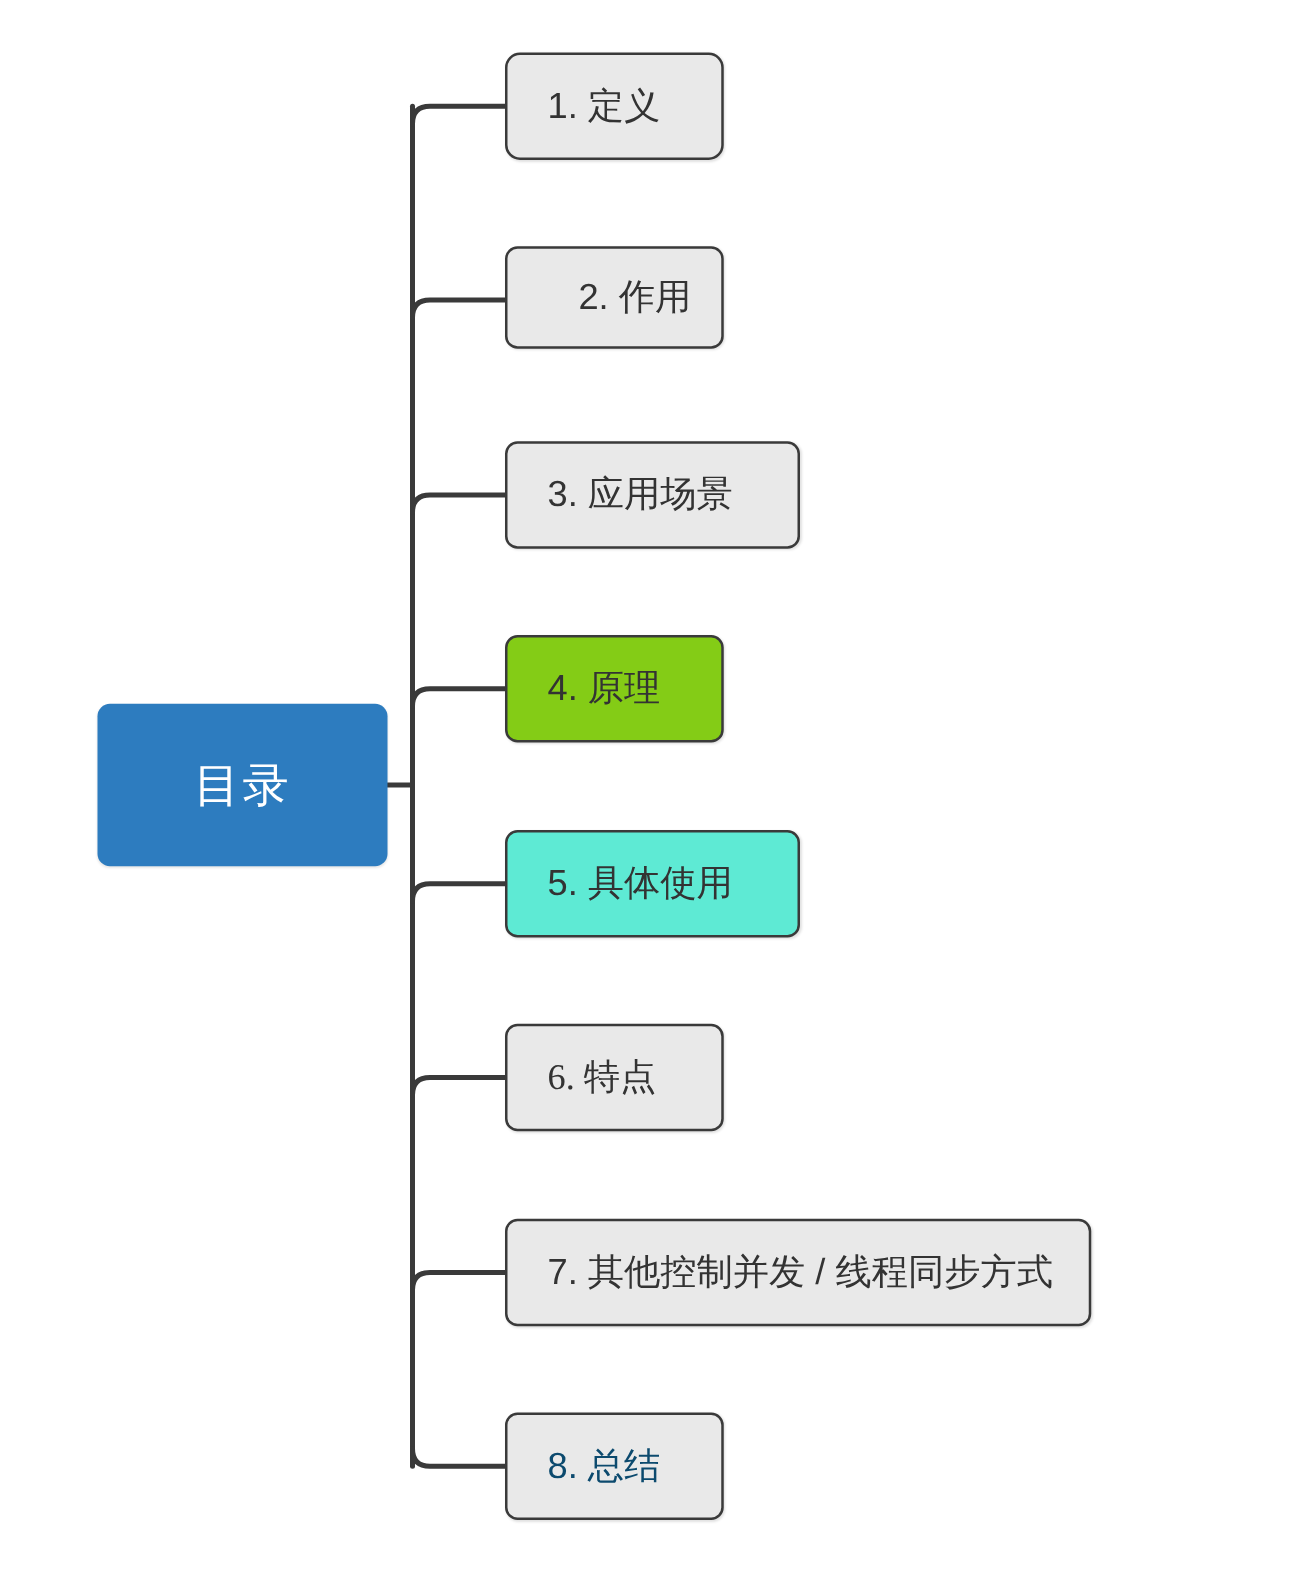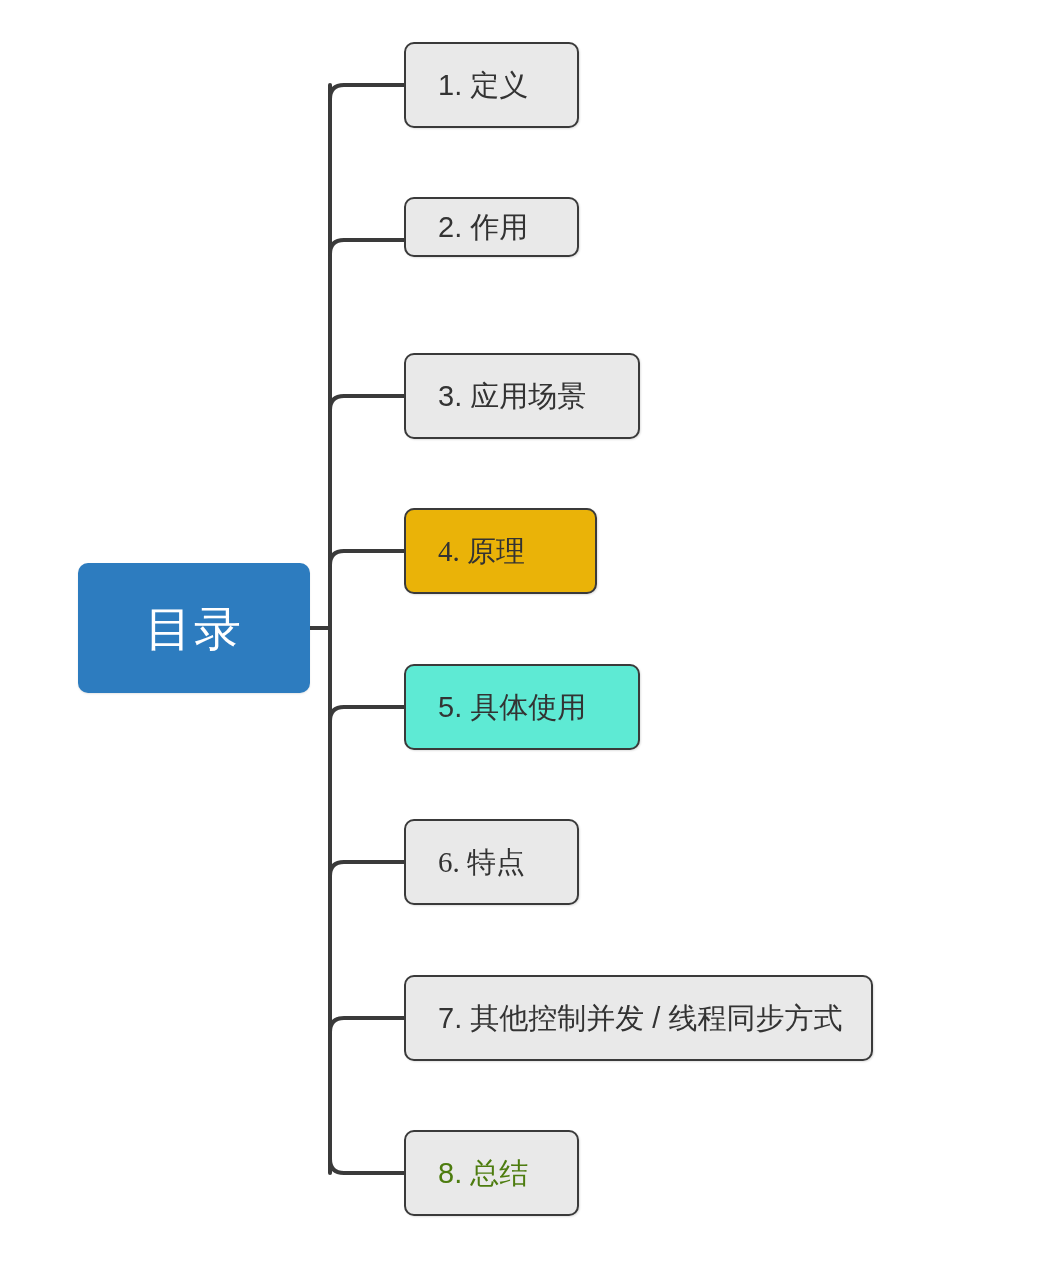--- a/index.html
+++ b/index.html
@@ -33,21 +33,21 @@
     border-radius: 10px;
   }
   .node-root {
     background: #2d7cbf;
     border: none;
     justify-content: center;
     box-shadow: 0 1px 2px rgba(0,0,0,0.10);
   }
   .node-root .node-label {
     color: #ffffff;
-    font-size: 47px;
+    font-size: 37px;
     letter-spacing: 2px;
     line-height: 1;
   }
   .node-child {
     background: #e9e9e9;
     border: 2.5px solid #3a3a3a;
     justify-content: flex-start;
     padding-left: 32px;
     padding-right: 24px;
     box-shadow: 1px 1px 2px rgba(0,0,0,0.12);
@@ -75,39 +75,39 @@
       <path d="M 330 876 Q 330 862 344 862 L 404 862" fill="none" stroke="#3a3a3a" stroke-width="4" stroke-linecap="round" stroke-linejoin="round"></path>
       <path d="M 330 1032 Q 330 1018 344 1018 L 404 1018" fill="none" stroke="#3a3a3a" stroke-width="4" stroke-linecap="round" stroke-linejoin="round"></path>
       <path d="M 330 1159 Q 330 1173 344 1173 L 404 1173" fill="none" stroke="#3a3a3a" stroke-width="4" stroke-linecap="round" stroke-linejoin="round"></path>
     </svg>
 
   <div class="node node-root" id="root-node" style="left: 78px; top: 563px; width: 232px; height: 130px; background: rgb(45, 124, 191);">
     <span class="node-label" style="color: rgb(255, 255, 255);">目录</span>
   </div>
 
   <div id="children-host">
-      <div class="node node-child" style="left: 404px; top: 42px; width: 175px; height: 86px; background: rgb(233, 233, 233); border-color: rgb(58, 58, 58);">
+      <div class="node node-child" style="left: 404px; top: 42px; width: 175px; height: 86px; background: rgb(233, 233, 233); border-color: rgb(58, 58, 58); border-radius: 12px;">
         <span class="node-label" style="color: rgb(51, 51, 51);">1. 定义</span>
       </div>
-      <div class="node node-child" style="left: 404px; top: 197px; width: 175px; height: 60px; background: rgb(233, 233, 233); border-color: rgb(58, 58, 58);">
+      <div class="node node-child" style="left: 404px; top: 197px; width: 175px; height: 82px; background: rgb(233, 233, 233); border-color: rgb(58, 58, 58); justify-content: flex-end;">
         <span class="node-label" style="color: rgb(51, 51, 51);">2. 作用</span>
       </div>
       <div class="node node-child" style="left: 404px; top: 353px; width: 236px; height: 86px; background: rgb(233, 233, 233); border-color: rgb(58, 58, 58); align-items: center;">
         <span class="node-label" style="color: rgb(51, 51, 51);">3. 应用场景</span>
       </div>
-      <div class="node node-child" style="left: 404px; top: 508px; width: 193px; height: 86px; background: #eab308; border-color: rgb(58, 58, 58); font-family: Liberation Serif, serif;">
+      <div class="node node-child" style="left: 404px; top: 508px; width: 175px; height: 86px; background: #84cc16; border-color: rgb(58, 58, 58);">
         <span class="node-label" style="color: rgb(51, 51, 51);">4. 原理</span>
       </div>
       <div class="node node-child" style="left: 404px; top: 664px; width: 236px; height: 86px; background: #5eead4; border-color: rgb(58, 58, 58);">
         <span class="node-label" style="color: rgb(51, 51, 51);">5. 具体使用</span>
       </div>
       <div class="node node-child" style="left: 404px; top: 819px; width: 175px; height: 86px; background: rgb(233, 233, 233); border-color: rgb(58, 58, 58);">
         <span class="node-label" style="color: rgb(51, 51, 51); font-family: Liberation Serif, serif;">6. 特点</span>
       </div>
       <div class="node node-child" style="left: 404px; top: 975px; width: 469px; height: 86px; background: rgb(233, 233, 233); border-color: rgb(58, 58, 58);">
         <span class="node-label" style="color: rgb(51, 51, 51);">7. 其他控制并发 / 线程同步方式</span>
       </div>
       <div class="node node-child" style="left: 404px; top: 1130px; width: 175px; height: 86px; background: rgb(233, 233, 233); border-color: rgb(58, 58, 58);">
-        <span class="node-label" style="color: #4d7c0f;">8. 总结</span>
+        <span class="node-label" style="color: #0c4a6e;">8. 总结</span>
       </div>
     </div>
 
 </div>
 
 </body></html>

